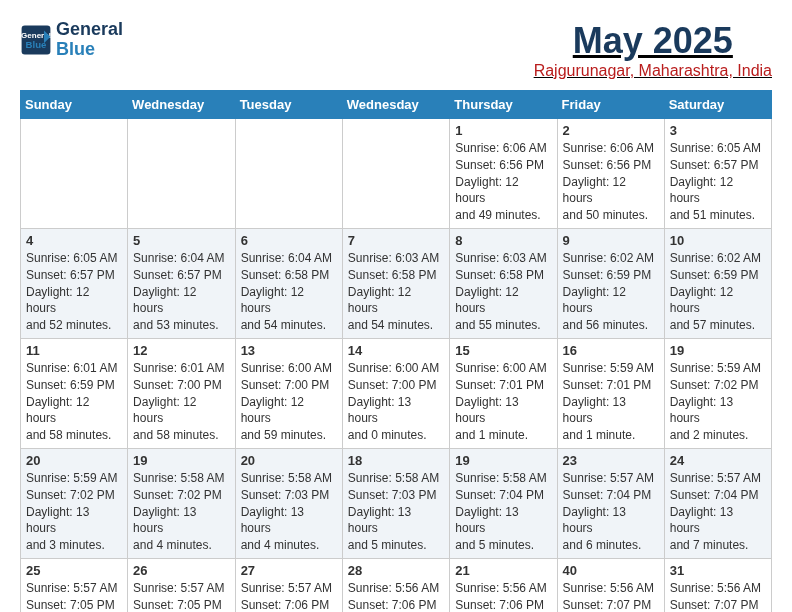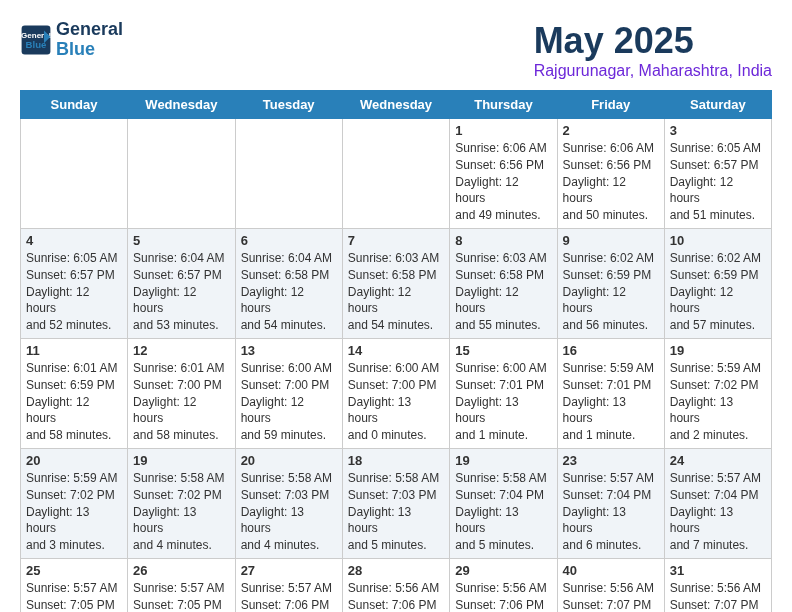--- a/index.html
+++ b/index.html
@@ -28,43 +28,44 @@
       line-height: 1.1;
     }
     .logo-text span {
       color: #2980b9;
     }
     .logo-icon {
       width: 32px;
       height: 32px;
     }
     .title-area {
-      text-align: left;
+      text-align: center;
+      text-decoration: underline;
     }
     .main-title {
       font-size: 36px;
       font-weight: bold;
       color: #1a3a5c;
     }
     .subtitle {
       font-size: 16px;
-      color: #6d28d9;
+      color: #b91c1c;
     }
     table {
       width: 100%;
       border-collapse: collapse;
       font-size: 11px;
     }
     thead tr {
       background-color: #2980b9;
       color: #fff;
     }
     thead th {
       padding: 6px 4px;
-      text-align: center;
+      text-align: left;
       font-size: 13px;
       font-weight: bold;
       border: 1px solid #2980b9;
     }
     tbody tr {
       vertical-align: top;
     }
     tbody td {
       border: 1px solid #ccc;
       padding: 4px 5px;
@@ -246,21 +247,21 @@
         </td>
         <td>
           <div class="day-num">27</div>
           <div class="day-info">Sunrise: 5:57 AM<br>Sunset: 7:06 PM<br>Daylight: 13 hours<br>and 8 minutes.</div>
         </td>
         <td>
           <div class="day-num">28</div>
           <div class="day-info">Sunrise: 5:56 AM<br>Sunset: 7:06 PM<br>Daylight: 13 hours<br>and 9 minutes.</div>
         </td>
         <td>
-          <div class="day-num">29</div>
+          <div class="day-num">21</div>
           <div class="day-info">Sunrise: 5:56 AM<br>Sunset: 7:06 PM<br>Daylight: 13 hours<br>and 9 minutes.</div>
         </td>
         <td>
           <div class="day-num">40</div>
           <div class="day-info">Sunrise: 5:56 AM<br>Sunset: 7:07 PM<br>Daylight: 13 hours<br>and 10 minutes.</div>
         </td>
         <td>
           <div class="day-num">31</div>
           <div class="day-info">Sunrise: 5:56 AM<br>Sunset: 7:07 PM<br>Daylight: 13 hours<br>and 10 minutes.</div>
         </td>

